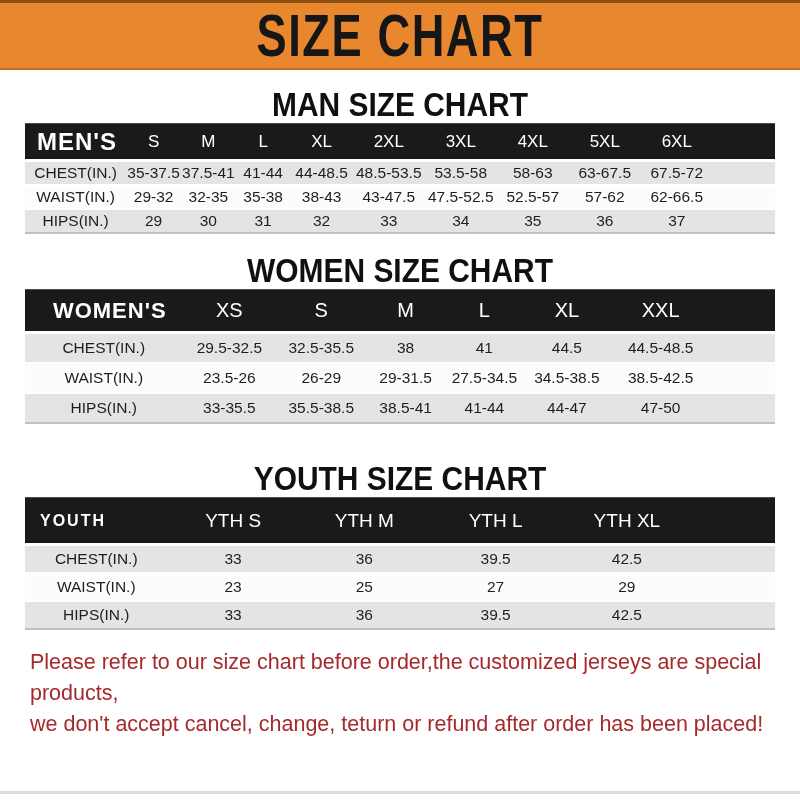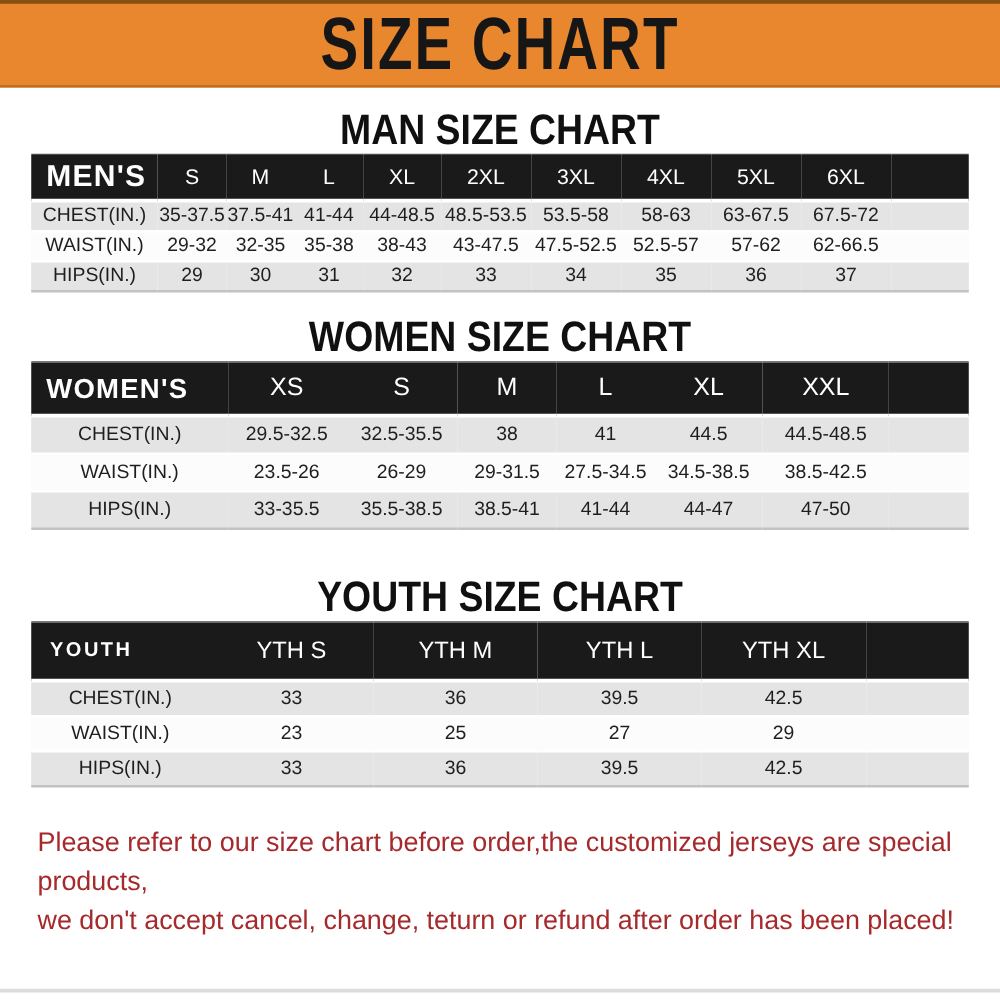--- a/index.html
+++ b/index.html
@@ -74,41 +74,41 @@
     text-align: left;
     padding-left: 12px;
     font-weight: 700;
     letter-spacing: 1px;
     white-space: nowrap;
     margin-left: 19px;
   }
   .men-table thead th   { height: 37px; font-size: 17px; }
   .men-table thead th.corner   { font-size: 24px; }
   .women-table thead th { height: 43px; font-size: 20px; }
-  .women-table thead th.corner { font-size: 22px; }
+  .women-table thead th.corner { font-size: 22px; text-align: center; }
   .youth-table thead th { height: 47px; font-size: 19px; }
   .youth-table thead th.corner { font-size: 16px; letter-spacing: 2px; padding-left: 15px; }
 
   
   .size-table tbody th, .size-table tbody td {
     font-size: 15.5px;
     color: #1e1e1e;
     border-bottom: 2px solid #ffffff;
     white-space: nowrap;
   }
   .size-table tbody tr:nth-child(odd)  > * { background: #e4e4e4; }
   .size-table tbody tr:nth-child(even) > * { background: #fcfcfc; }
   .size-table tbody tr:last-child > * { border-bottom: 2px solid #c2c2c2; }
   .men-table tbody tr > *   { height: 24px; }
   .women-table tbody tr > * { height: 30px; }
   .youth-table tbody tr > * { height: 28px; }
 
   
   .disclaimer {
-    margin: 29px 20px 0 30px;
+    margin: 17px 20px 0 30px;
     color: #a6292c;
     font-size: 21.5px;
     line-height: 31px;
   }
   .bottom-edge {
     position: absolute;
     left: 0; right: 0;
     top: 791px;
     height: 3px;
     background: #dcdcdc;

